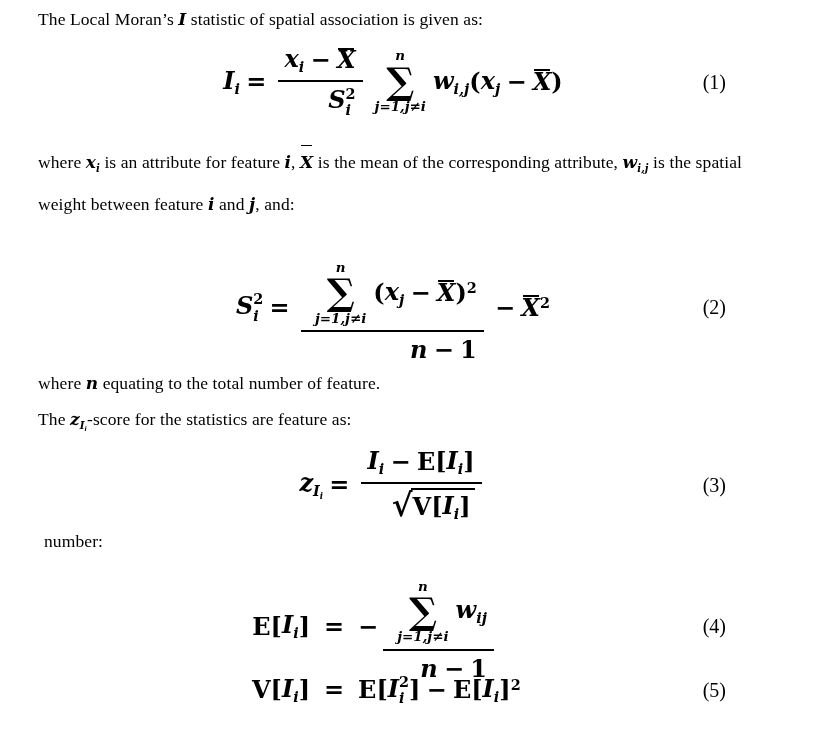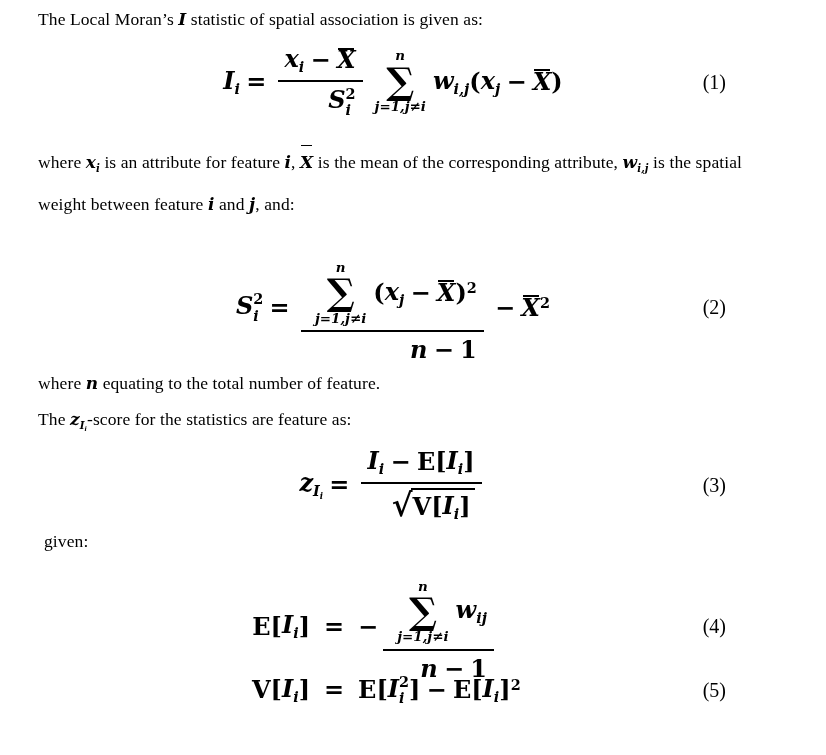--- a/index.html
+++ b/index.html
@@ -194,21 +194,21 @@
                     <span class="mr">V[</span>
                     <span class="msw"><span class="mv">I</span><span class="msub"><span class="mv">i</span></span></span>
                     <span class="mr">]</span>
                   </span></span>
               </span></span>
           </span>
         </span></span>
     <span class="eq-number">(3)</span>
   </div>
 
-  <p class="para p-where2"><span class="ptext">given:</span></p>
+  <p class="para p-where2"><span class="ptext">number:</span></p>
 
   <div class="eqrow aligned eq-4">
     <span class="eq-lhs m">
         <span class="mrow">
           <span class="mr">E[</span>
           <span class="msw"><span class="mv">I</span><span class="msub"><span class="mv">i</span></span></span>
           <span class="mr">]</span>
         </span>
       </span>
     <span class="eq-rel m">=</span>

